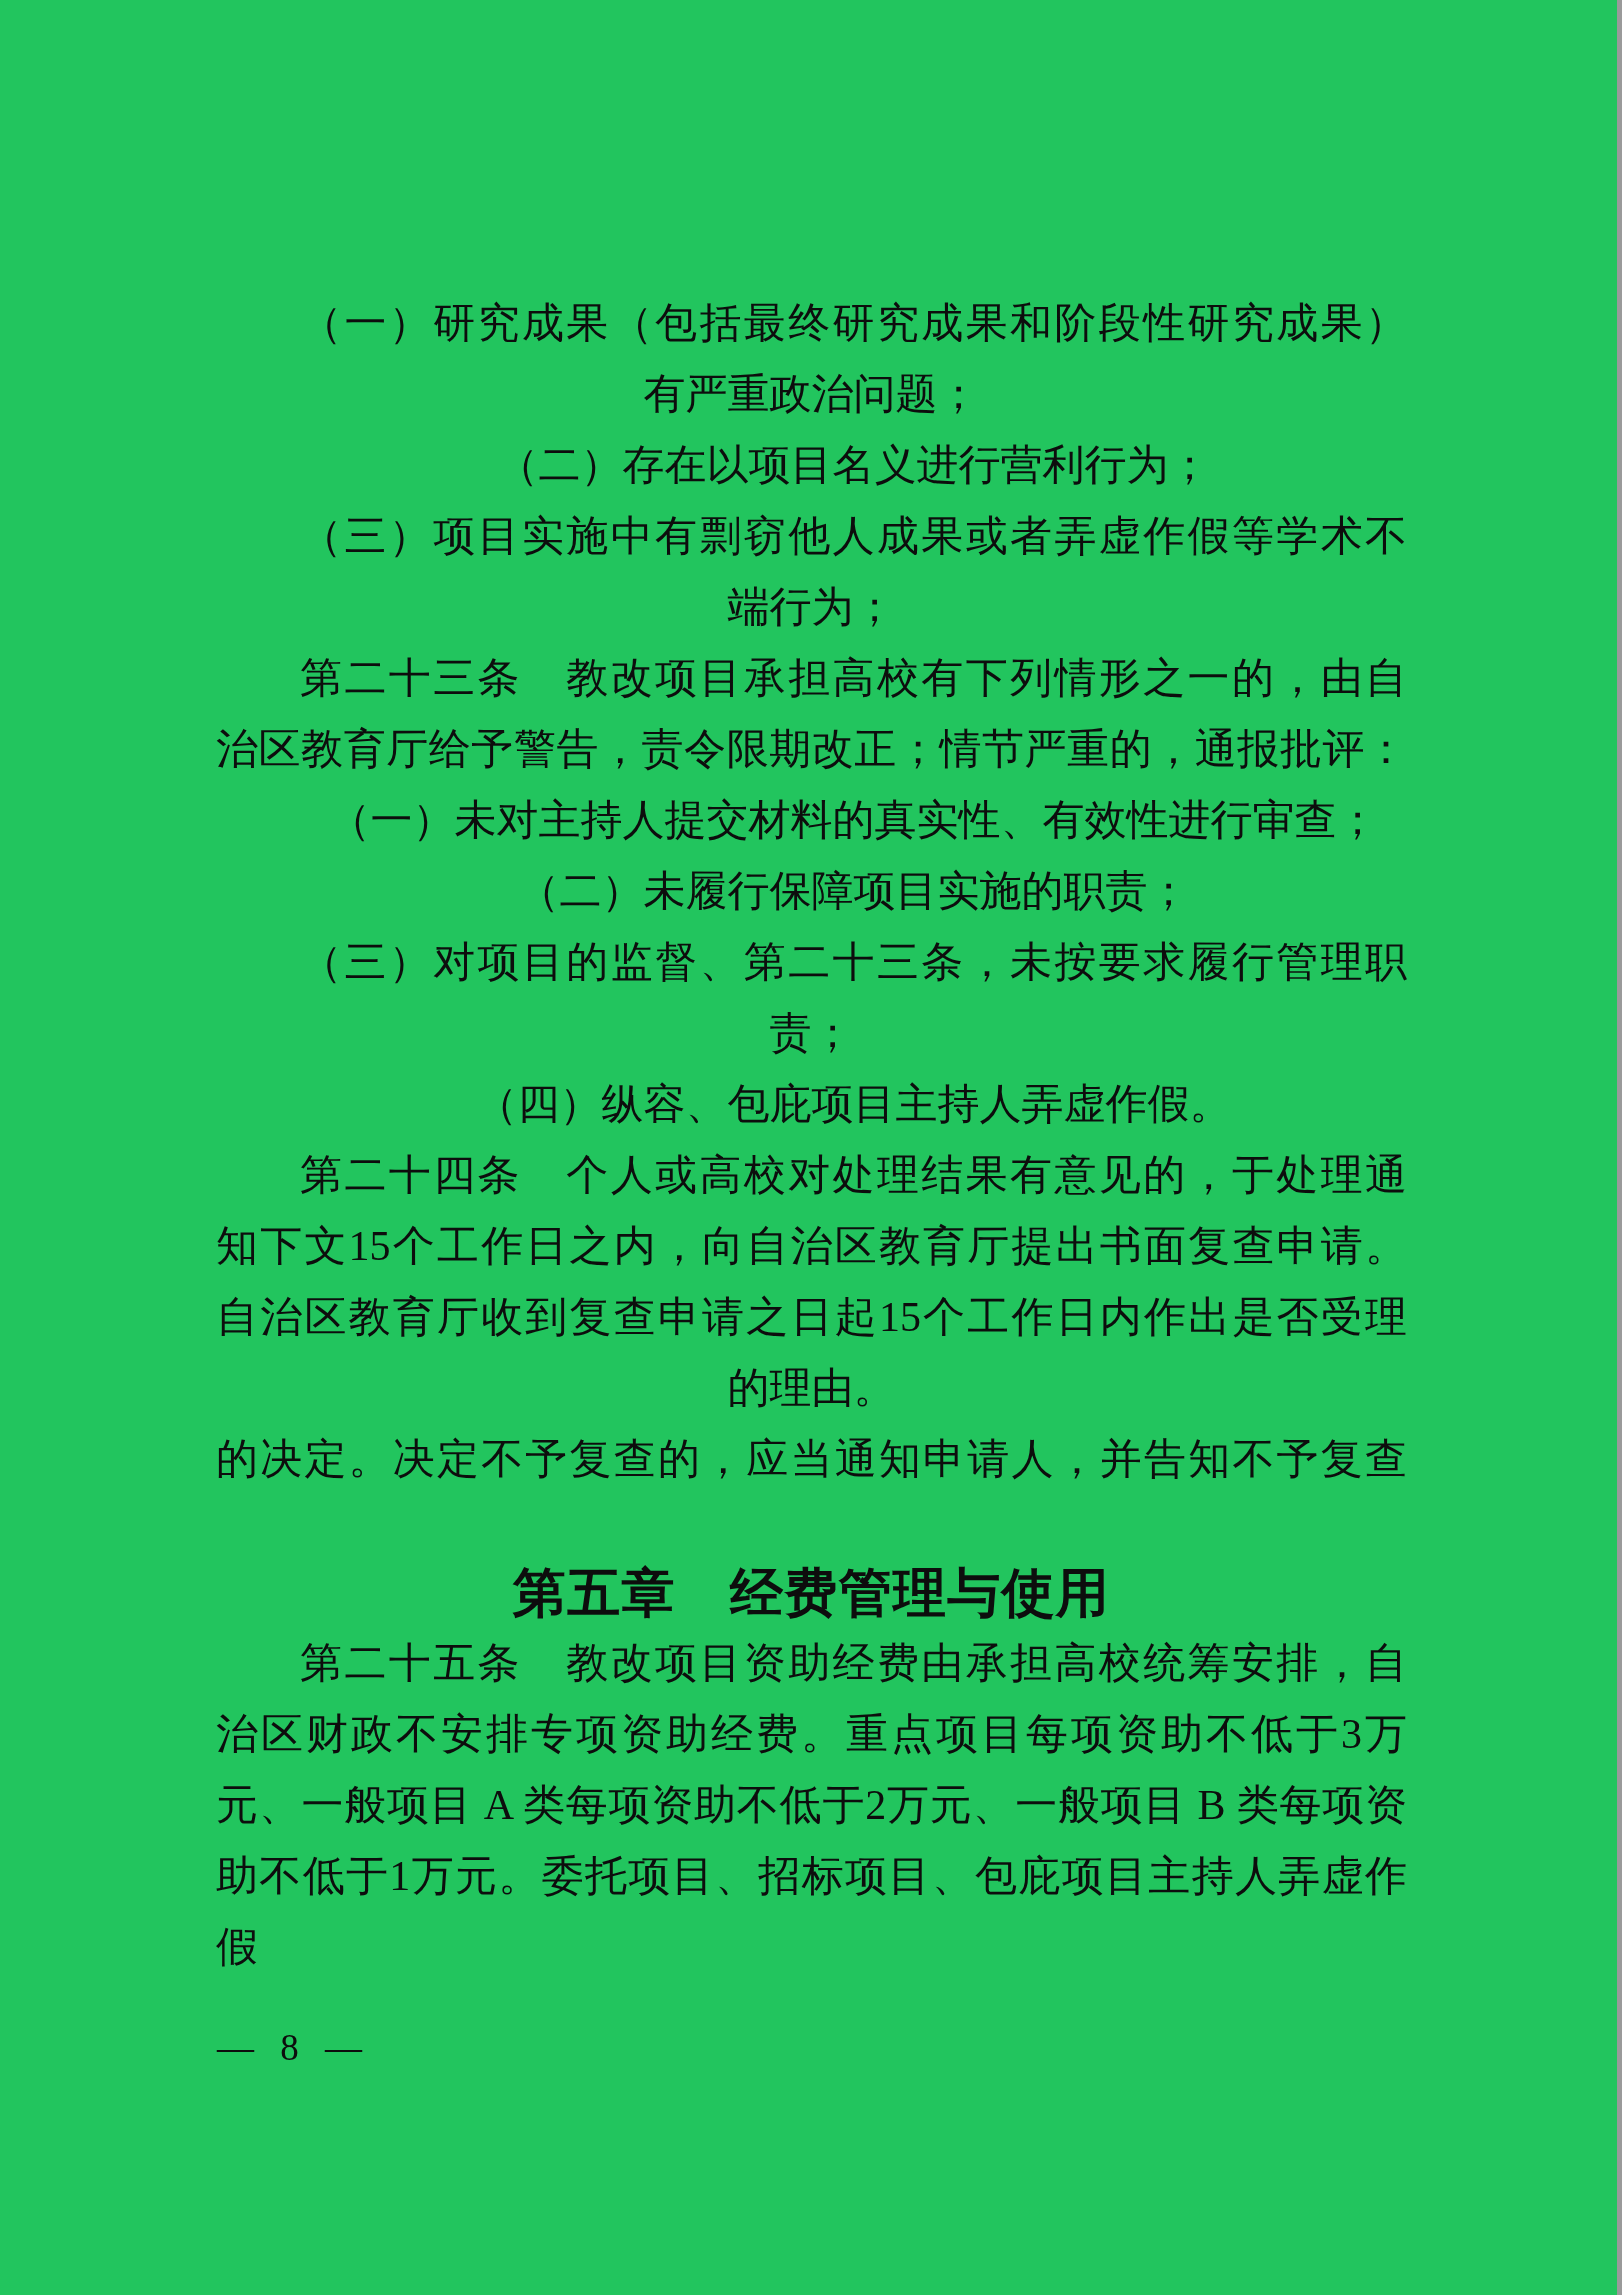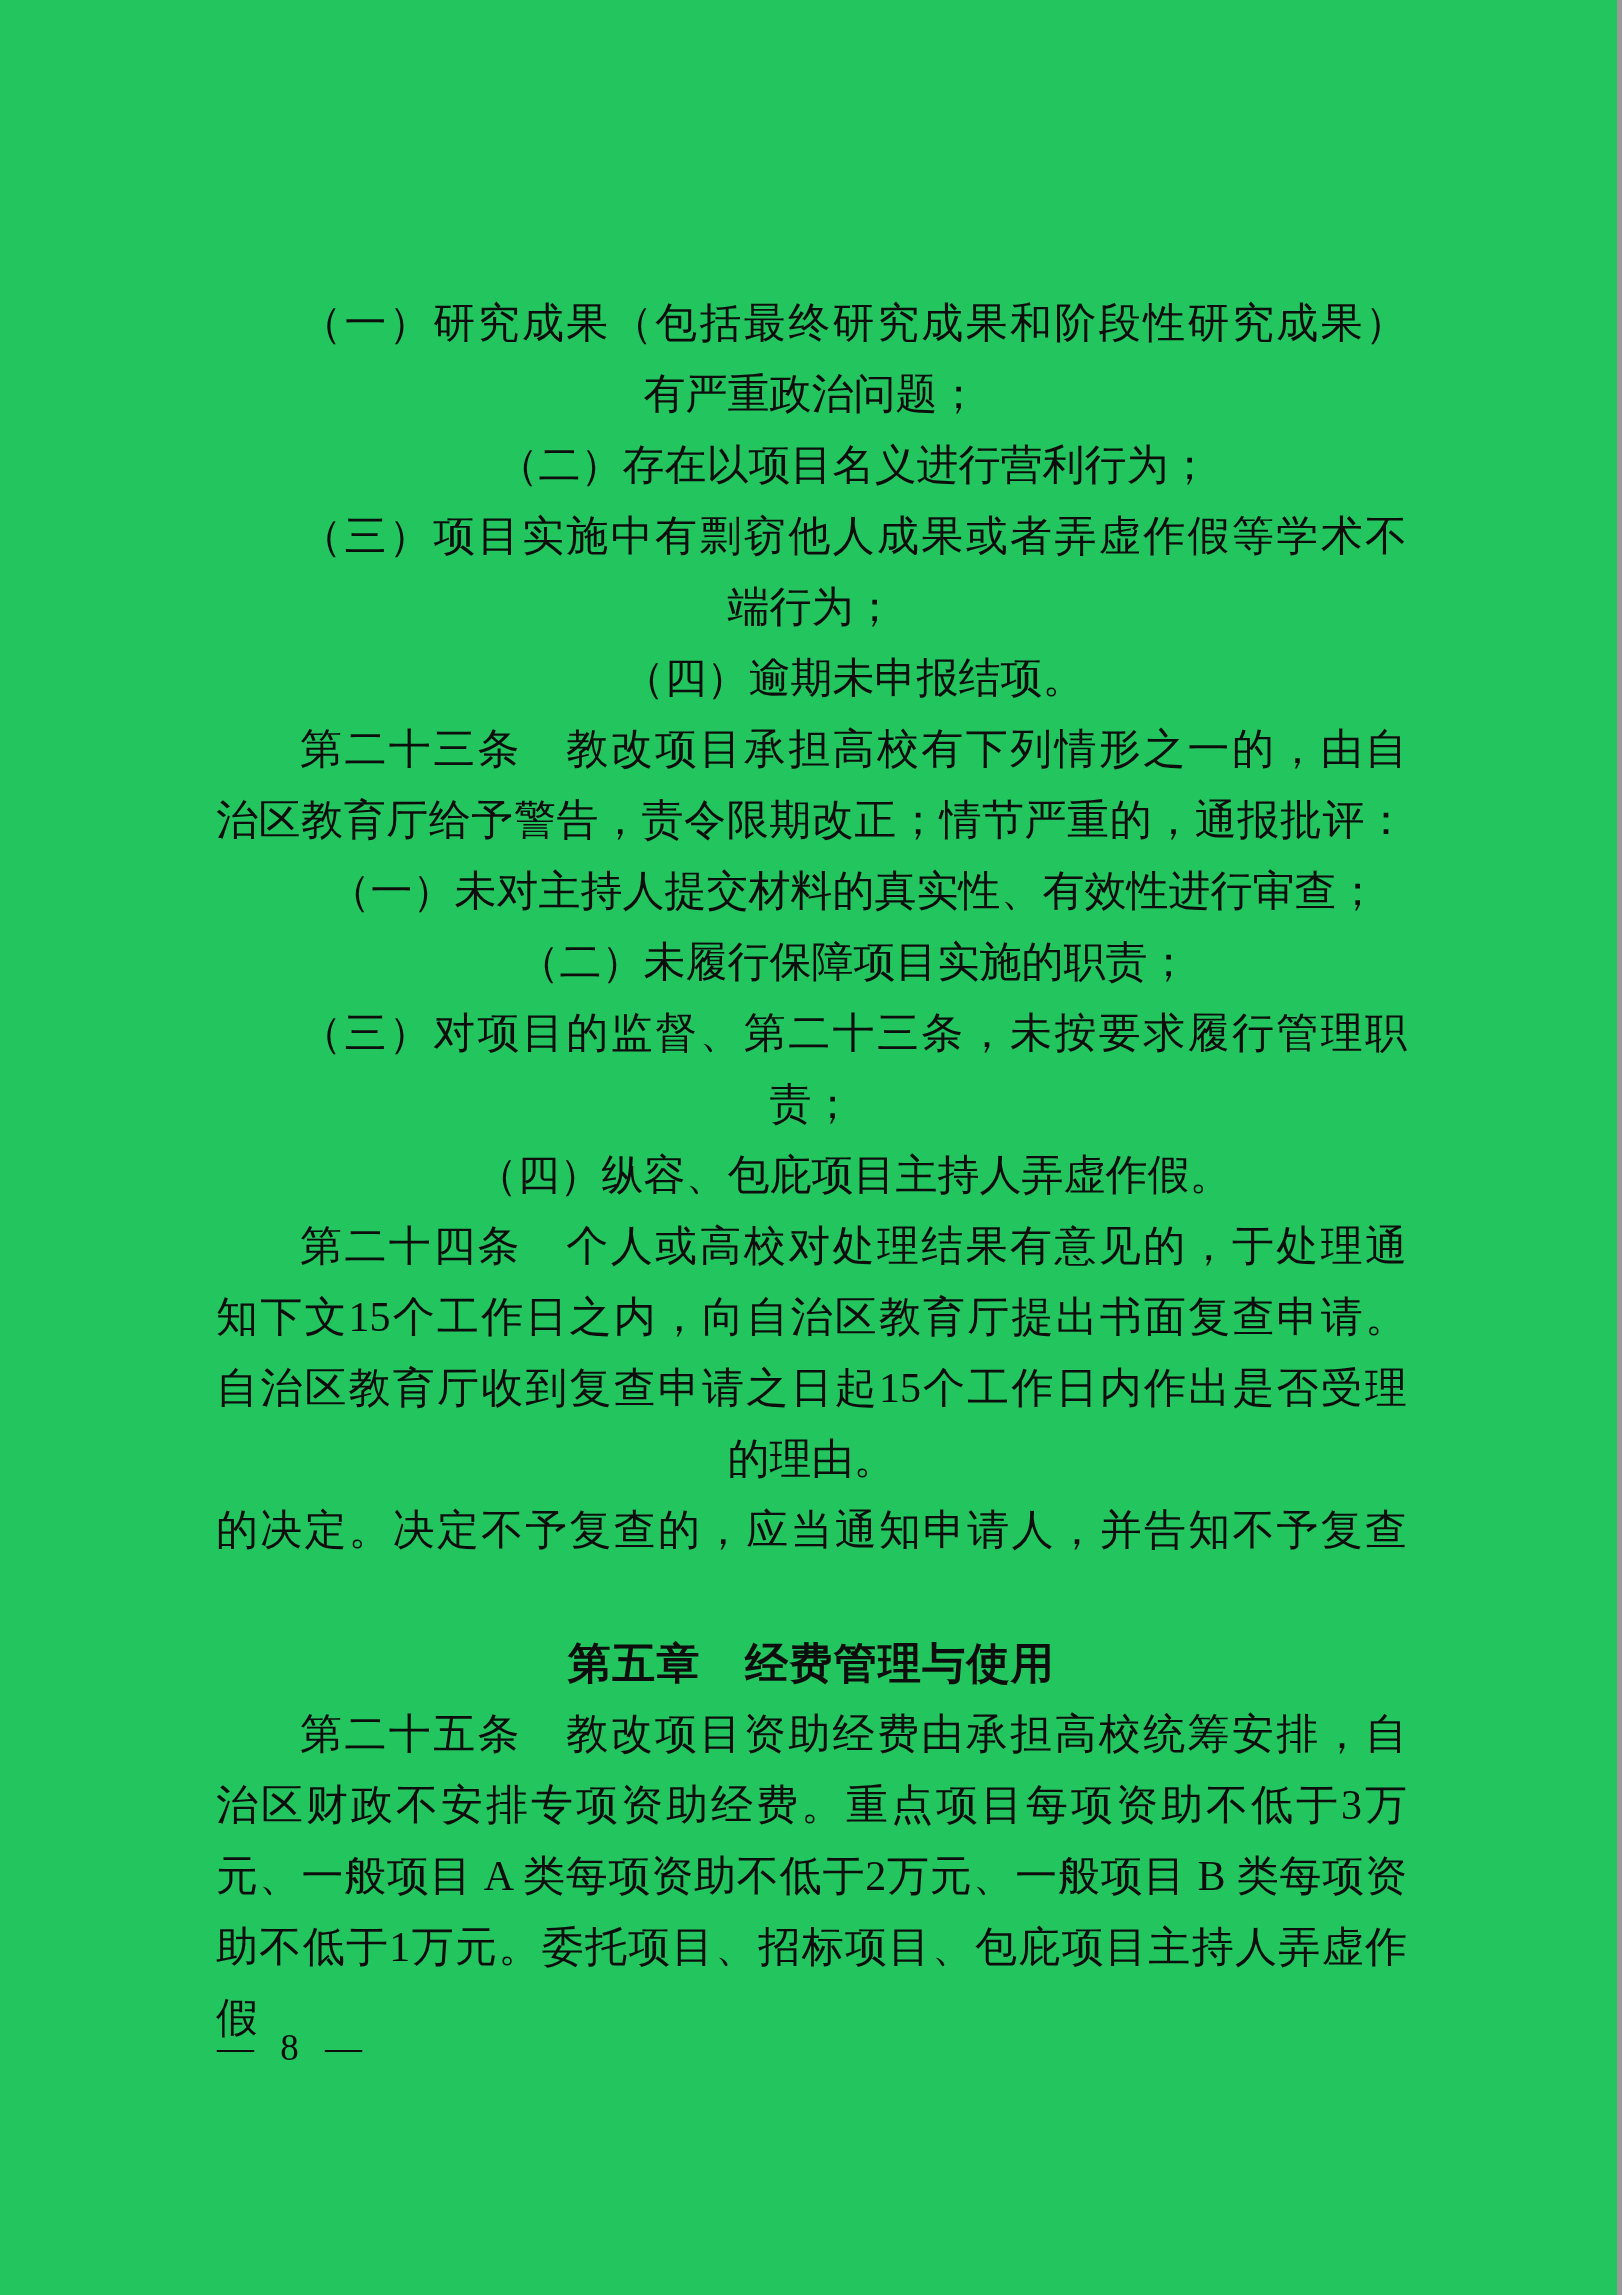--- a/index.html
+++ b/index.html
@@ -19,21 +19,21 @@
   }
   .para{margin:0;}
   .line{min-height:71px;text-align:center;}
   .indent{text-indent:2em;}
   .fill{text-align:justify;text-align-last:justify;}
   .chapter{
     margin-top:62px;
     text-align:center;
     font-family:"Liberation Sans", sans-serif;
     font-weight:bold;
-    font-size:43px;
+    font-size:53px;
     letter-spacing:1.3px;
     line-height:71px;
   }
   .footer{
     position:absolute;
     left:217px;top:2026px;
     font-size:37px;
     word-spacing:14.4px;
     letter-spacing:1.3px;
   }
@@ -51,23 +51,20 @@
 
     <div class="para">
       <div class="line indent">（二）存在以项目名义进行营利行为；</div>
     </div>
 
     <div class="para">
       <div class="line indent fill">（三）项目实施中有剽窃他人成果或者弄虚作假等学术不</div>
       <div class="line">端行为；</div>
     </div>
 
-    <div class="para">
-      <div class="line indent">（四）逾期未申报结项。</div>
-    </div>
 
     <div class="para">
       <div class="line indent fill">第二十三条　教改项目承担高校有下列情形之一的，由自</div>
       <div class="line fill">治区教育厅给予警告，责令限期改正；情节严重的，通报批评：</div>
     </div>
 
     <div class="para">
       <div class="line indent">（一）未对主持人提交材料的真实性、有效性进行审查；</div>
     </div>
 

